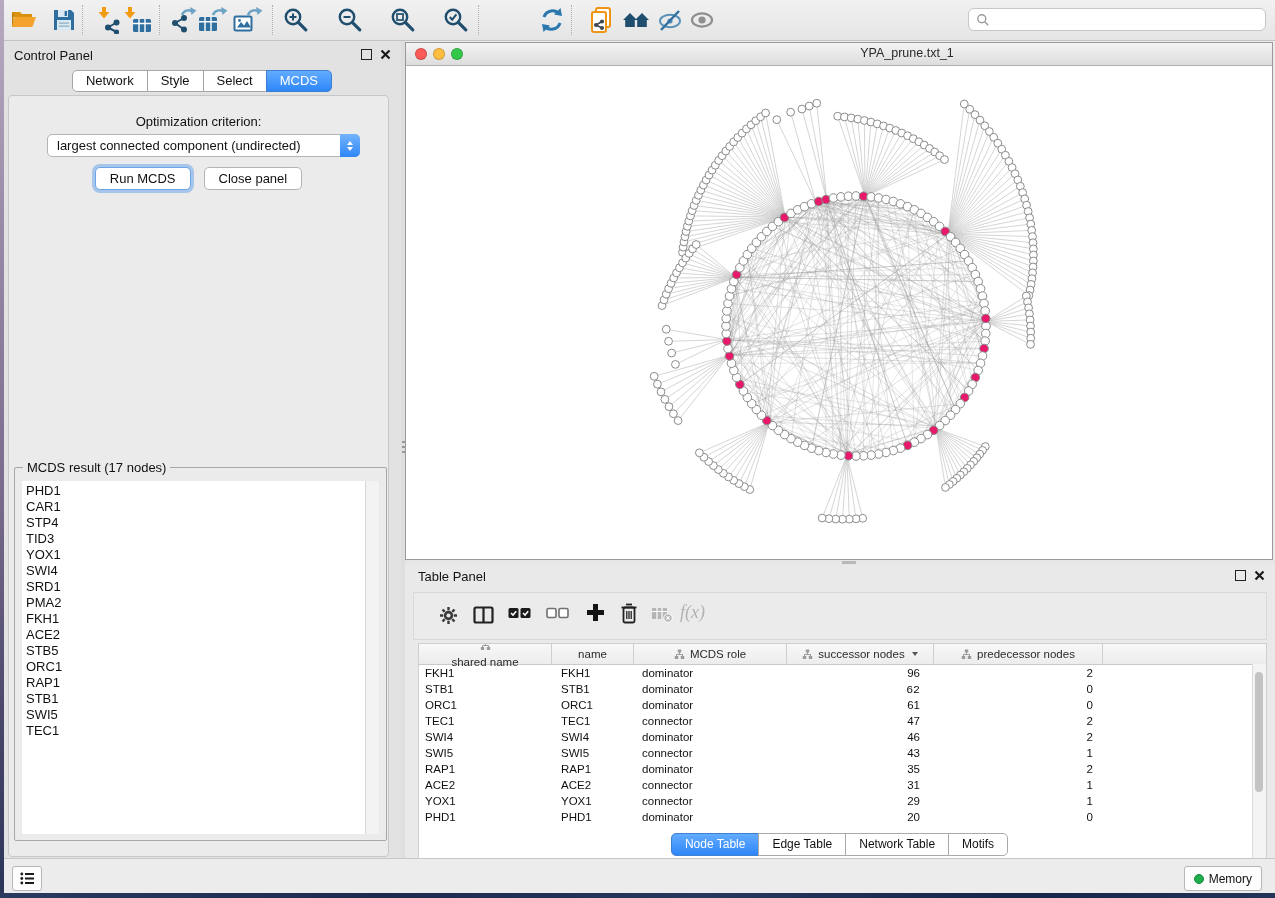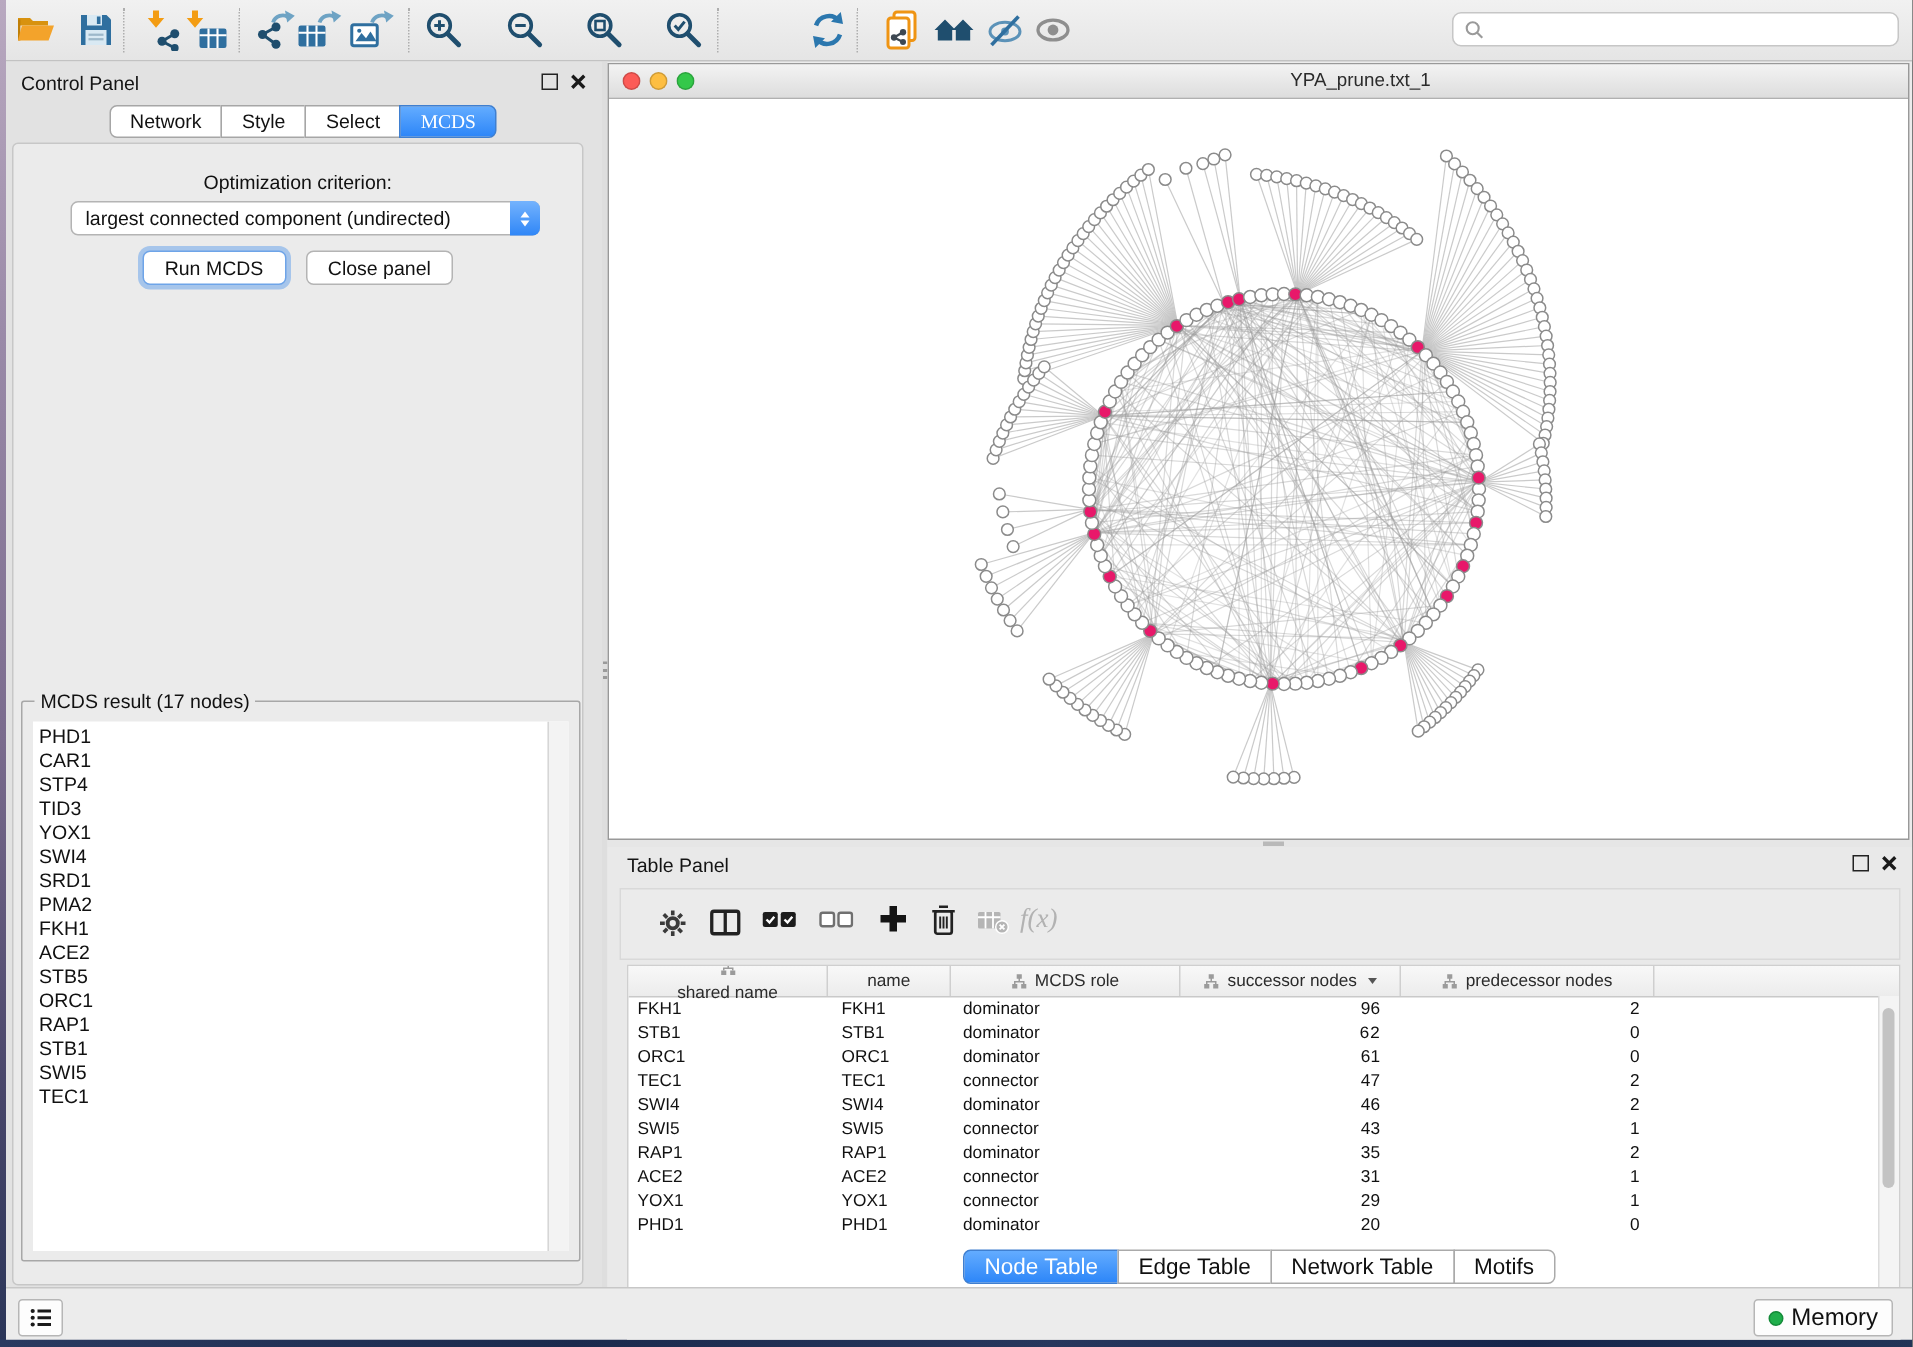--- a/index.html
+++ b/index.html
@@ -23,21 +23,21 @@
   #control-panel{left:4px;top:41px;width:397px;height:817px;background:#e2e2e2;}
   #cp-title{position:absolute;left:10px;top:7px;font-size:13px;color:#141414;}
   .win-btns{position:absolute;display:flex;gap:8px;align-items:center;}
   #cp-btns{right:10px;top:8px;}
   .float-glyph{width:9px;height:9px;border:1.5px solid #222;display:inline-block;}
   #cp-tabs{position:absolute;left:0;right:0;top:29px;display:flex;justify-content:center;}
   .cp-tab{height:20px;line-height:20px;padding:0 13px;font-size:13px;background:#fff;
     border:1px solid #a6a6a6;margin-left:-1px;color:#111;}
   .cp-tab:first-child{border-radius:5px 0 0 5px;}
   .cp-tab:last-child{border-radius:0 5px 5px 0;}
-  .cp-tab.active{background:linear-gradient(#63acff,#2d86f8);color:#fff;border-color:#3f7fd0;font-family:Liberation Serif, serif;}
+  .cp-tab.active{background:linear-gradient(#63acff,#2d86f8);color:#fff;border-color:#3f7fd0;}
   #cp-inner{position:absolute;left:4px;top:54px;width:381px;height:762px;background:#ebebeb;
     border:1px solid #c7c7c7;border-radius:4px;box-sizing:border-box;padding-left:36px;}
   #opt-label{position:absolute;left:0;right:0;top:18px;text-align:center;font-size:13px;color:#111;}
   #criterion{position:absolute;left:38px;top:38px;width:313px;height:23px;background:#fff;
     border:1px solid #b4b4b4;border-radius:5px;display:flex;align-items:center;box-sizing:border-box;}
   #criterion .val{flex:1;font-size:13px;padding-left:9px;color:#111;white-space:nowrap;}
   #criterion .stepper{width:20px;height:23px;margin:-1px -1px -1px 0;border-radius:0 5px 5px 0;
     background:linear-gradient(#74b3fd,#2f86f7);display:flex;flex-direction:column;align-items:center;justify-content:center;gap:2px;}
   .chev{width:0;height:0;border-left:3.5px solid transparent;border-right:3.5px solid transparent;}
   .chev.up{border-bottom:4px solid #fff;}
@@ -85,31 +85,31 @@
     border-bottom:1px solid #c9c9c9;}
   .th{display:flex;align-items:center;justify-content:center;position:relative;
     border-right:1px solid #cfcfcf;font-size:11.5px;color:#2b2b2b;box-sizing:border-box;gap:5px;}
   .sortarrow{width:0;height:0;border-left:3.5px solid transparent;border-right:3.5px solid transparent;
     border-top:4px solid #555;margin-left:2px;}
   .tr{display:flex;height:16px;align-items:center;}
   .td{font-size:11.5px;color:#111;box-sizing:border-box;white-space:nowrap;overflow:hidden;}
   #tp-scroll{position:absolute;right:0;top:20px;bottom:0;width:13px;background:#f4f4f4;border-left:1px solid #dcdcdc;}
   #tp-thumb{position:absolute;left:2px;top:8px;width:8px;height:120px;background:#c3c3c3;border-radius:4px;}
   #tp-tabs{position:absolute;left:0;right:0;top:268px;display:flex;justify-content:center;}
-  .tp-tab{height:21px;line-height:21px;padding:0 13px;font-size:15px;background:#fff;
+  .tp-tab{height:21px;line-height:21px;padding:0 13px;font-size:12px;background:#fff;
     border:1px solid #aaa;margin-left:-1px;color:#111;text-align:right;}
   .tp-tab:first-child{border-radius:5px 0 0 5px;}
   .tp-tab:last-child{border-radius:0 5px 5px 0;}
   .tp-tab.active{background:linear-gradient(#63acff,#2d86f8);color:#fff;border-color:#3f7fd0;}
   
   #status-bar{left:4px;top:858px;width:1271px;height:35px;background:#ececec;border-top:1px solid #c7c7c7;box-sizing:border-box;}
   #console-btn{position:absolute;left:8px;top:7px;width:28px;height:23px;background:#fdfdfd;
     border:1px solid #b6b6b6;border-radius:3px;display:flex;align-items:center;justify-content:center;}
   #memory-btn{position:absolute;right:13px;top:7px;height:23px;background:#fdfdfd;border:1px solid #b6b6b6;
-    border-radius:3px;display:flex;align-items:center;gap:5px;padding:0 9px;font-size:16px;color:#111;}
+    border-radius:3px;display:flex;align-items:center;gap:5px;padding:0 9px;font-size:12px;color:#111;}
   #memory-dot{width:10px;height:10px;border-radius:50%;background:#1fae4b;border:1px solid #148a39;box-sizing:border-box;}
   svg{display:block;}
 </style>
 </head>
 <body>
 
 <div id="root">
   <div class="abs" id="wall-left"></div>
   <div class="abs" id="wall-bottom"></div>
 

